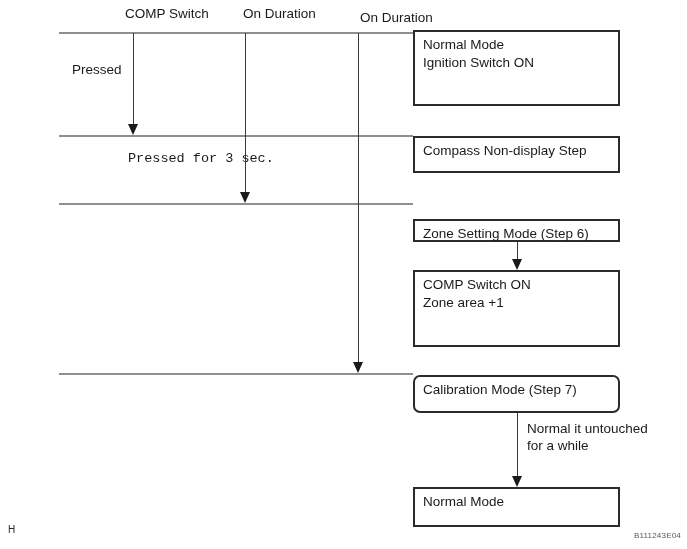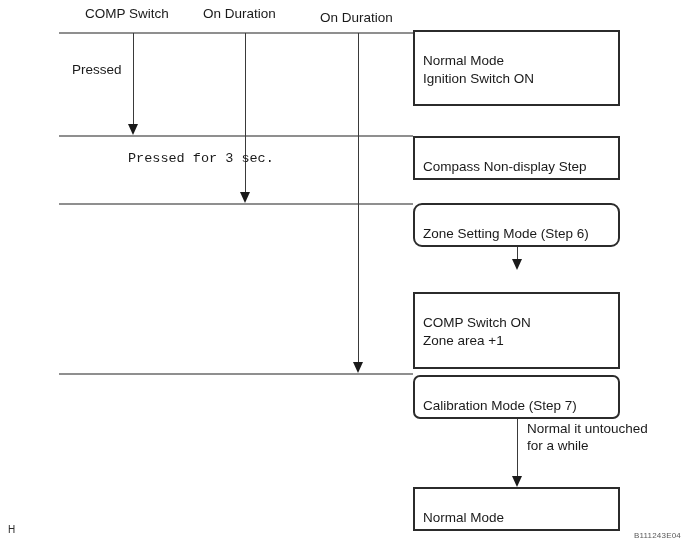--- a/index.html
+++ b/index.html
@@ -14,20 +14,21 @@
     height: 549px;
     background: #ffffff;
     overflow: hidden;
     color: #1a1a1a;
   }
   .col-label {
     position: absolute;
     font-size: 13.5px;
     color: #1a1a1a;
     white-space: nowrap;
+    margin-left: 40px;
   }
   .h-line {
     position: absolute;
     left: 59px;
     width: 354px;
     height: 2px;
     background: #8f8f8f;
   }
   .arrow {
     position: absolute;
@@ -49,21 +50,21 @@
     border-right: 5.5px solid transparent;
     border-top: 11px solid #1a1a1a;
   }
   .flow-box {
     position: absolute;
     left: 413px;
     width: 207px;
     box-sizing: border-box;
     border: 2px solid #2b2b2b;
     background: #ffffff;
-    padding: 20px 8px;
+    padding: 4px 8px;
     font-size: 13.5px;
     line-height: 1.32;
     white-space: nowrap;
   }
   .side-label {
     position: absolute;
     font-size: 13.5px;
     color: #1a1a1a;
     white-space: nowrap;
   }
@@ -132,25 +133,25 @@
 
   <div class="flow-box" style="top:30px; height:76px;">
     <div>Normal Mode</div>
     <div>Ignition Switch ON</div>
   </div>
 
   <div class="flow-box" style="top:136px; height:37px;">
     <div>Compass Non-display Step</div>
   </div>
 
-  <div class="flow-box" style="top:203px; height:36px;border-radius:9px;">
+  <div class="flow-box" style="top:219px; height:23px;">
     <div>Zone Setting Mode (Step 6)</div>
   </div>
 
-  <div class="flow-box" style="top:270px; height:77px;margin-top:22px;">
+  <div class="flow-box" style="top:270px; height:77px;">
     <div>COMP Switch ON</div>
     <div>Zone area +1</div>
   </div>
 
   <div class="flow-box" style="top:375px; height:38px;border-radius:7px;">
     <div>Calibration Mode (Step 7)</div>
   </div>
 
   <div class="flow-box" style="top:487px; height:40px;">
     <div>Normal Mode</div>

